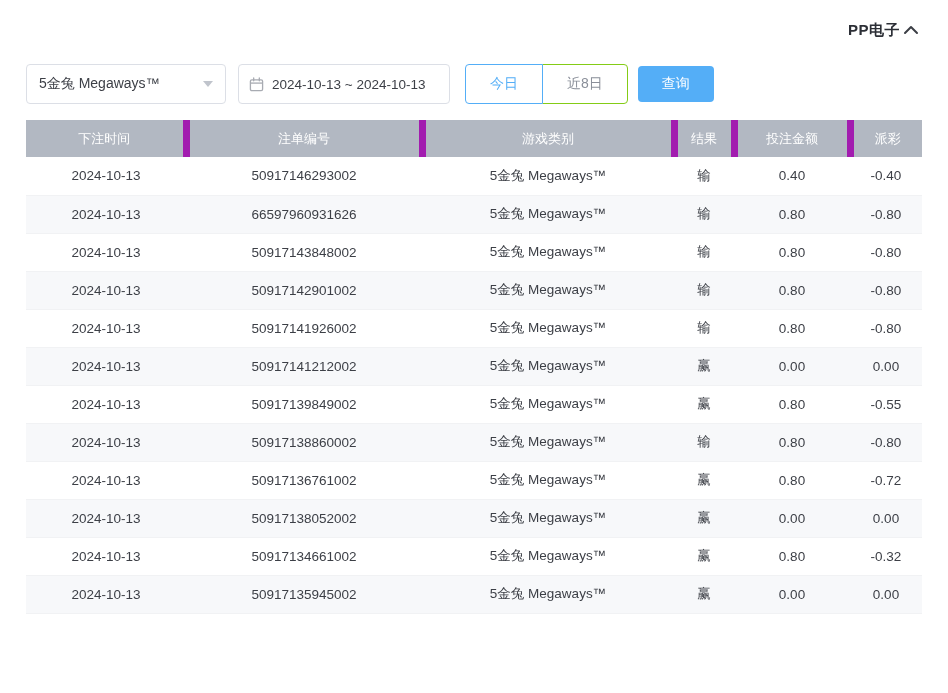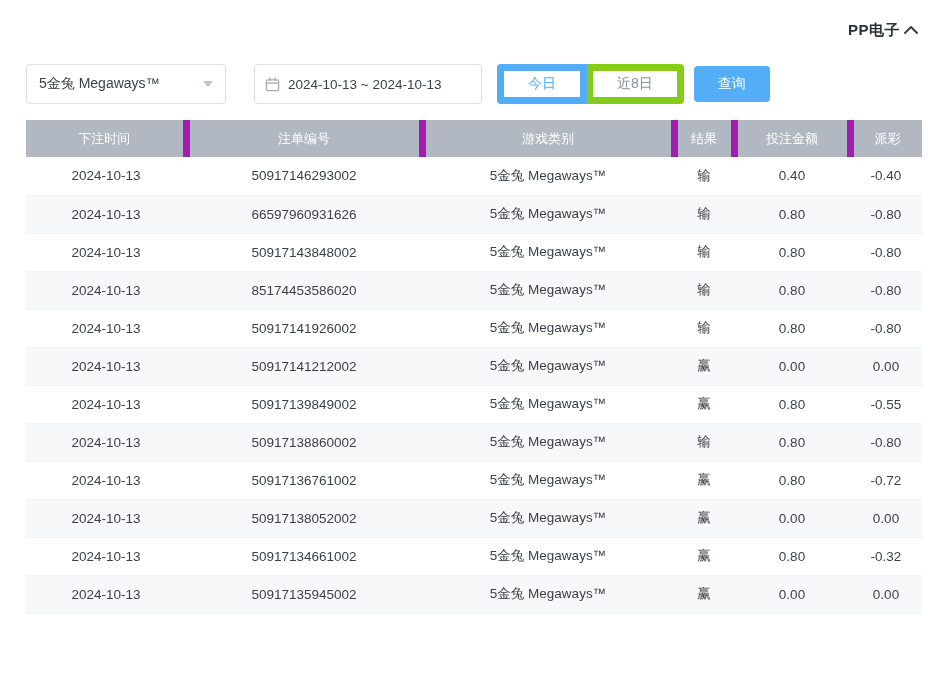--- a/index.html
+++ b/index.html
@@ -17,26 +17,26 @@
 
   
   .filters { margin-top: 18px; display: flex; align-items: center; }
   .ctrl {
     height: 40px; border: 1px solid #dcdfe6; border-radius: 4px; background: #fff;
     display: flex; align-items: center; font-size: 14px; color: #3c3f46;
   }
   .select { width: 200px; padding: 0 12px; justify-content: space-between; cursor: pointer; }
   .caret { width: 0; height: 0; border-left: 5px solid transparent; border-right: 5px solid transparent;
            border-top: 6px solid #c0c4cc; margin-left: 8px; }
-  .datepicker { width: 228px; padding: 0 10px; margin-left: 28px; cursor: pointer; }
+  .datepicker { width: 212px; padding: 0 10px; margin-left: 12px; cursor: pointer; }
   .datepicker .txt { margin-left: 8px; white-space: nowrap; font-size: 13.5px; }
 
   .quick-group { display: flex; margin-left: 15px; }
   .quick {
-    height: 40px; padding: 0 24px; background: #fff; border: 7px solid #84cc16;
+    height: 40px; padding: 0 24px; background: #fff; border: 1px solid #84cc16;
     font-size: 14px; color: #8a8f99; cursor: pointer; margin-left: -1px;
     font-family: inherit;
   }
   .quick:first-child { margin-left: 0; border-radius: 4px 0 0 4px; }
   .quick:last-child { border-radius: 0 4px 4px 0; }
   .quick.active { color: #54aef7; border-color: #54aef7; position: relative; z-index: 2; }
 
   .search-btn {
     height: 36px; padding: 0 24px; margin-left: 10px; border: none; border-radius: 4px;
     background: #54aef7; color: #fff; font-size: 14px; cursor: pointer; font-family: Liberation Mono, monospace;
@@ -156,21 +156,21 @@
       <td>2024-10-13</td>
       <td>50917143848002</td>
       <td>5金兔 Megaways™</td>
       <td>输</td>
       <td>0.80</td>
       <td class="neg">-0.80</td>
     </tr>
 
     <tr>
       <td>2024-10-13</td>
-      <td>85174453586020</td>
+      <td>50917142901002</td>
       <td>5金兔 Megaways™</td>
       <td>输</td>
       <td>0.80</td>
       <td class="neg">-0.80</td>
     </tr>
 
     <tr>
       <td>2024-10-13</td>
       <td>50917141926002</td>
       <td>5金兔 Megaways™</td>

